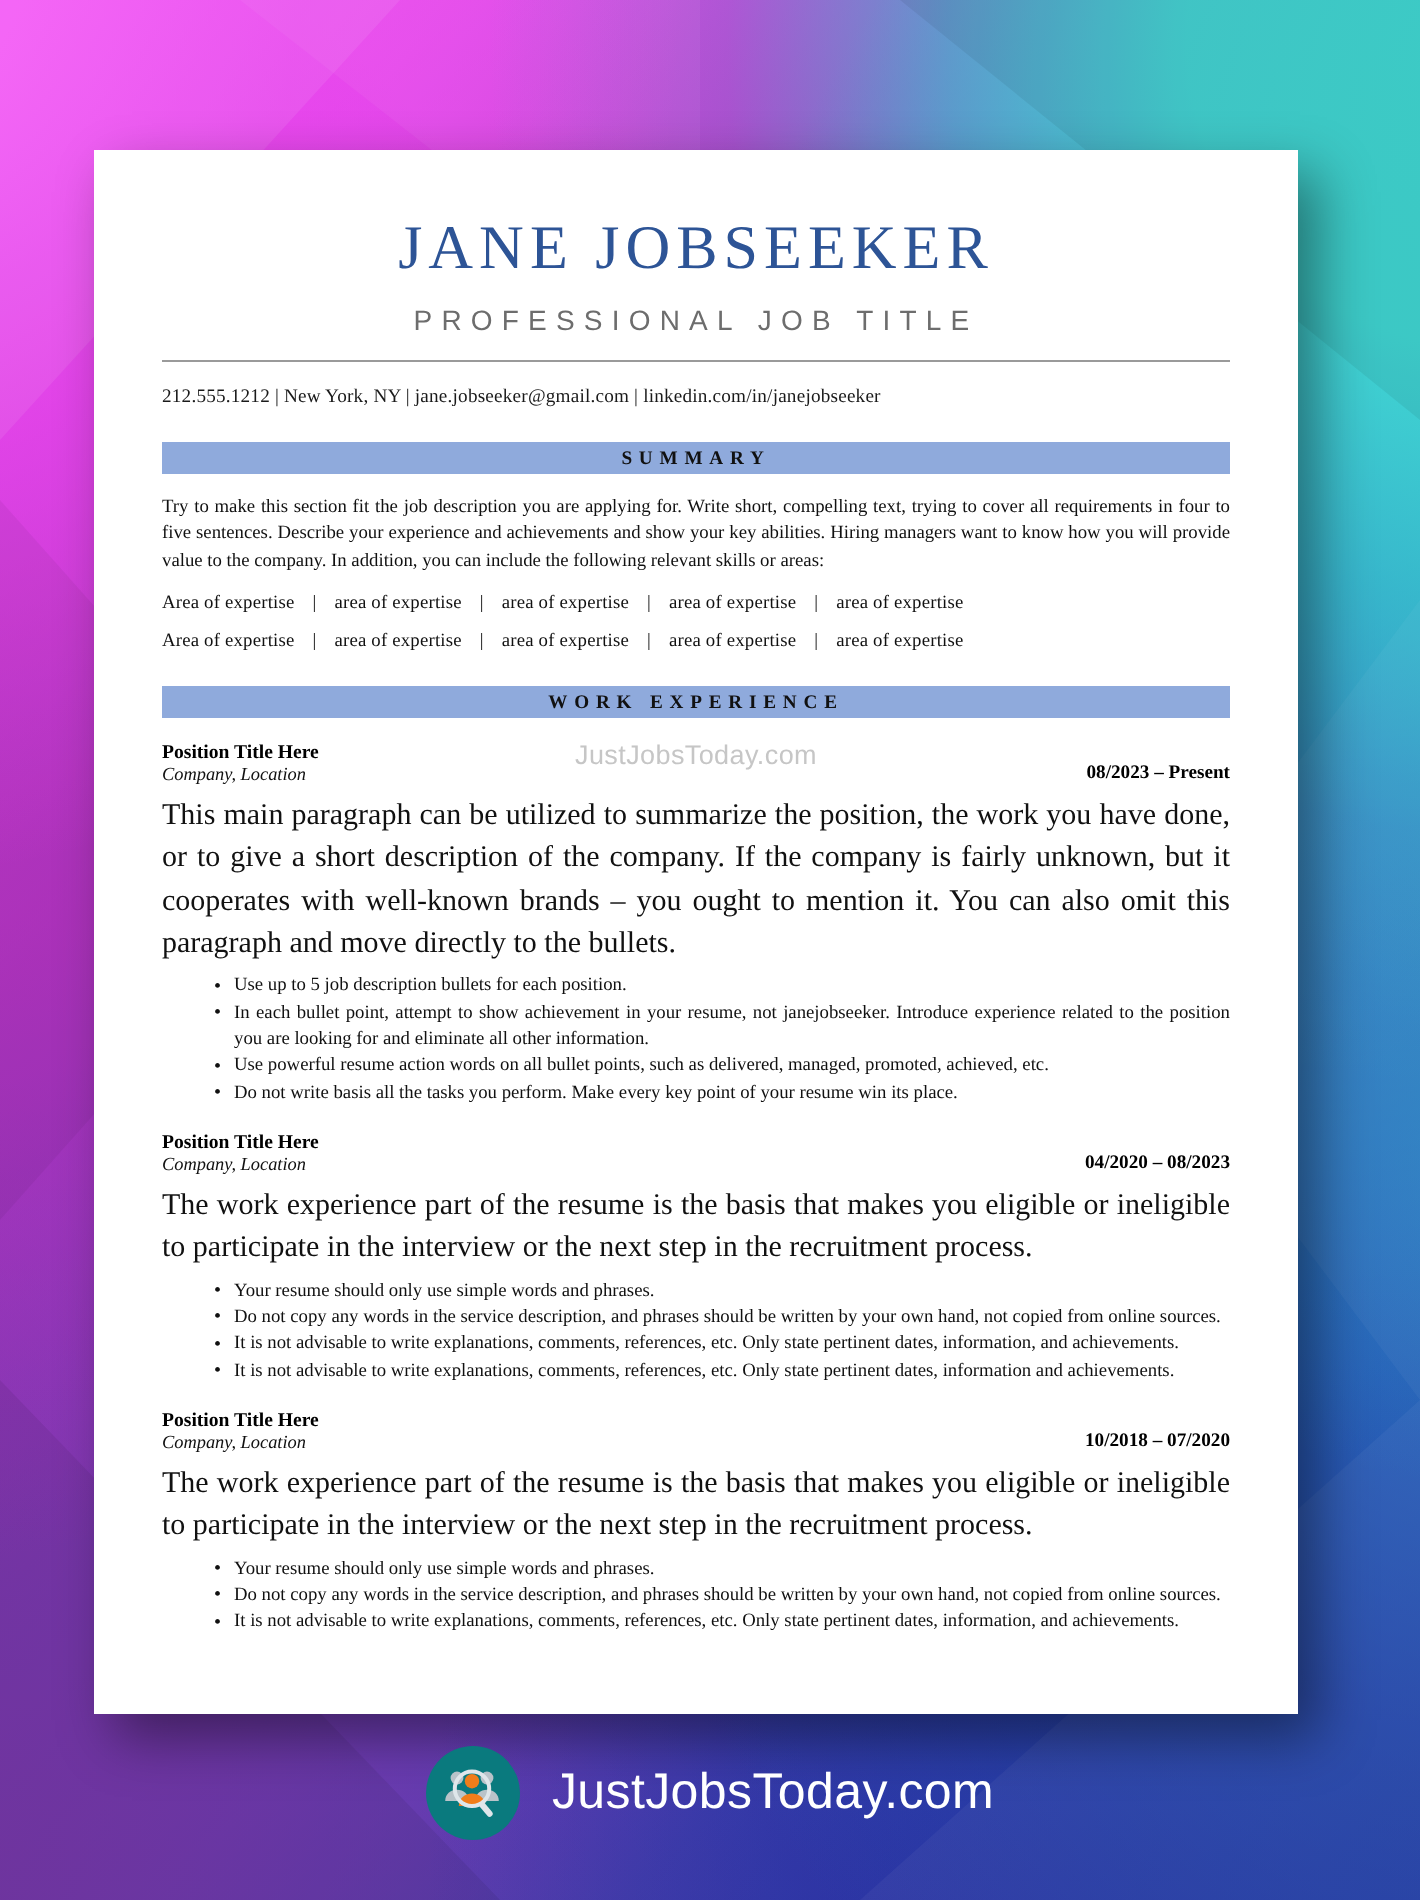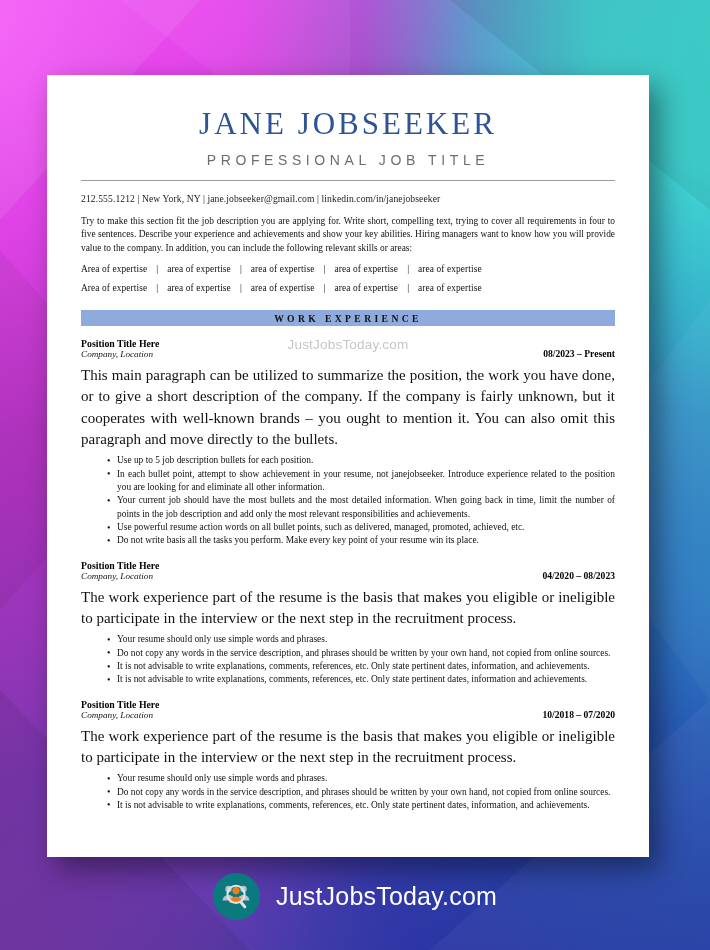--- a/index.html
+++ b/index.html
@@ -247,20 +247,23 @@
   </div>
 </div>
 
 <div id="resume-page">
 
   <div id="name">JANE JOBSEEKER</div>
   <div id="job-title">PROFESSIONAL JOB TITLE</div>
   <div id="header-rule"></div>
   <div id="contact-line">212.555.1212 | New York, NY | jane.jobseeker@gmail.com | linkedin.com/in/janejobseeker</div>
 
+  <div class="section-bar">
+    <span>SUMMARY</span>
+  </div>
   <div id="summary-text">Try to make this section fit the job description you are applying for. Write short, compelling text, trying to cover all requirements in four to five sentences. Describe your experience and achievements and show your key abilities. Hiring managers want to know how you will provide value to the company. In addition, you can include the following relevant skills or areas:</div>
   <div id="expertise-rows">
       <div class="expertise-row"><span>Area of expertise</span><span class="sep">|</span><span>area of expertise</span><span class="sep">|</span><span>area of expertise</span><span class="sep">|</span><span>area of expertise</span><span class="sep">|</span><span>area of expertise</span></div>
       <div class="expertise-row"><span>Area of expertise</span><span class="sep">|</span><span>area of expertise</span><span class="sep">|</span><span>area of expertise</span><span class="sep">|</span><span>area of expertise</span><span class="sep">|</span><span>area of expertise</span></div>
     </div>
 
   <div class="section-bar">
     <span>WORK EXPERIENCE</span>
   </div>
   <div id="work-list">
@@ -270,21 +273,20 @@
           <div>
             <div class="job-title">Position Title Here</div>
             <div class="job-company">Company, Location</div>
           </div>
           <div class="job-dates">08/2023 – Present</div>
         </div>
         <div class="job-desc">This main paragraph can be utilized to summarize the position, the work you have done, or to give a short description of the company. If the company is fairly unknown, but it cooperates with well-known brands – you ought to mention it. You can also omit this paragraph and move directly to the bullets.</div>
         <ul class="job-bullets">
           <li>Use up to 5 job description bullets for each position.</li>
           <li>In each bullet point, attempt to show achievement in your resume, not janejobseeker. Introduce experience related to the position you are looking for and eliminate all other information.</li>
-          <li>Your current job should have the most bullets and the most detailed information. When going back in time, limit the number of points in the job description and add only the most relevant responsibilities and achievements.</li>
           <li>Use powerful resume action words on all bullet points, such as delivered, managed, promoted, achieved, etc.</li>
           <li>Do not write basis all the tasks you perform. Make every key point of your resume win its place.</li>
         </ul>
       </div>
       <div class="job">
         <div class="job-head">
           <div>
             <div class="job-title">Position Title Here</div>
             <div class="job-company">Company, Location</div>
           </div>

